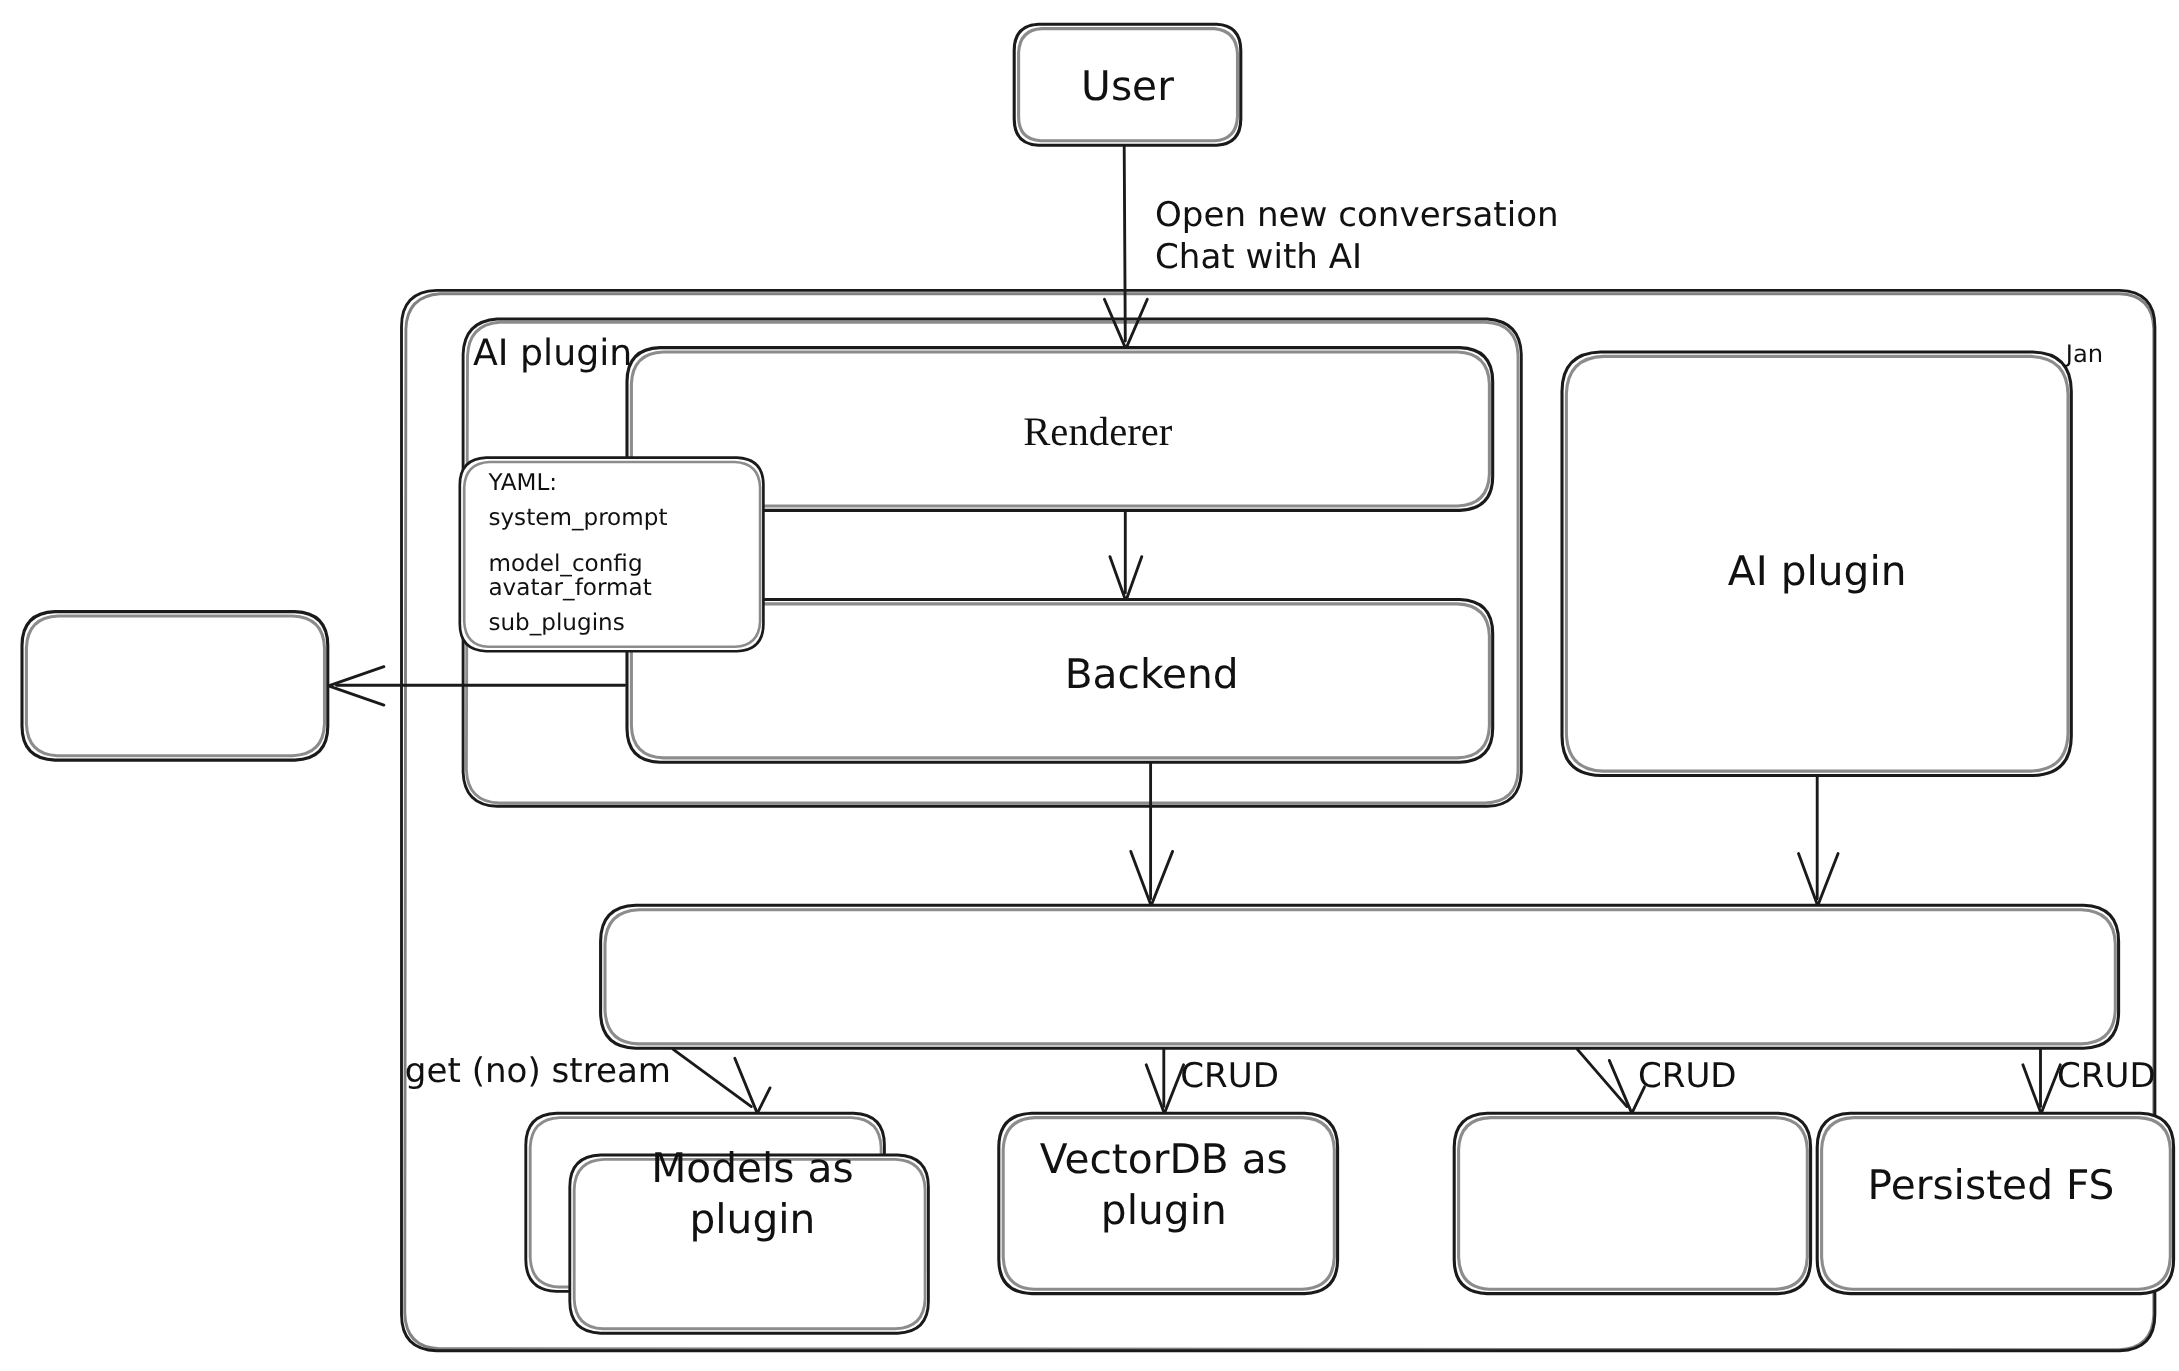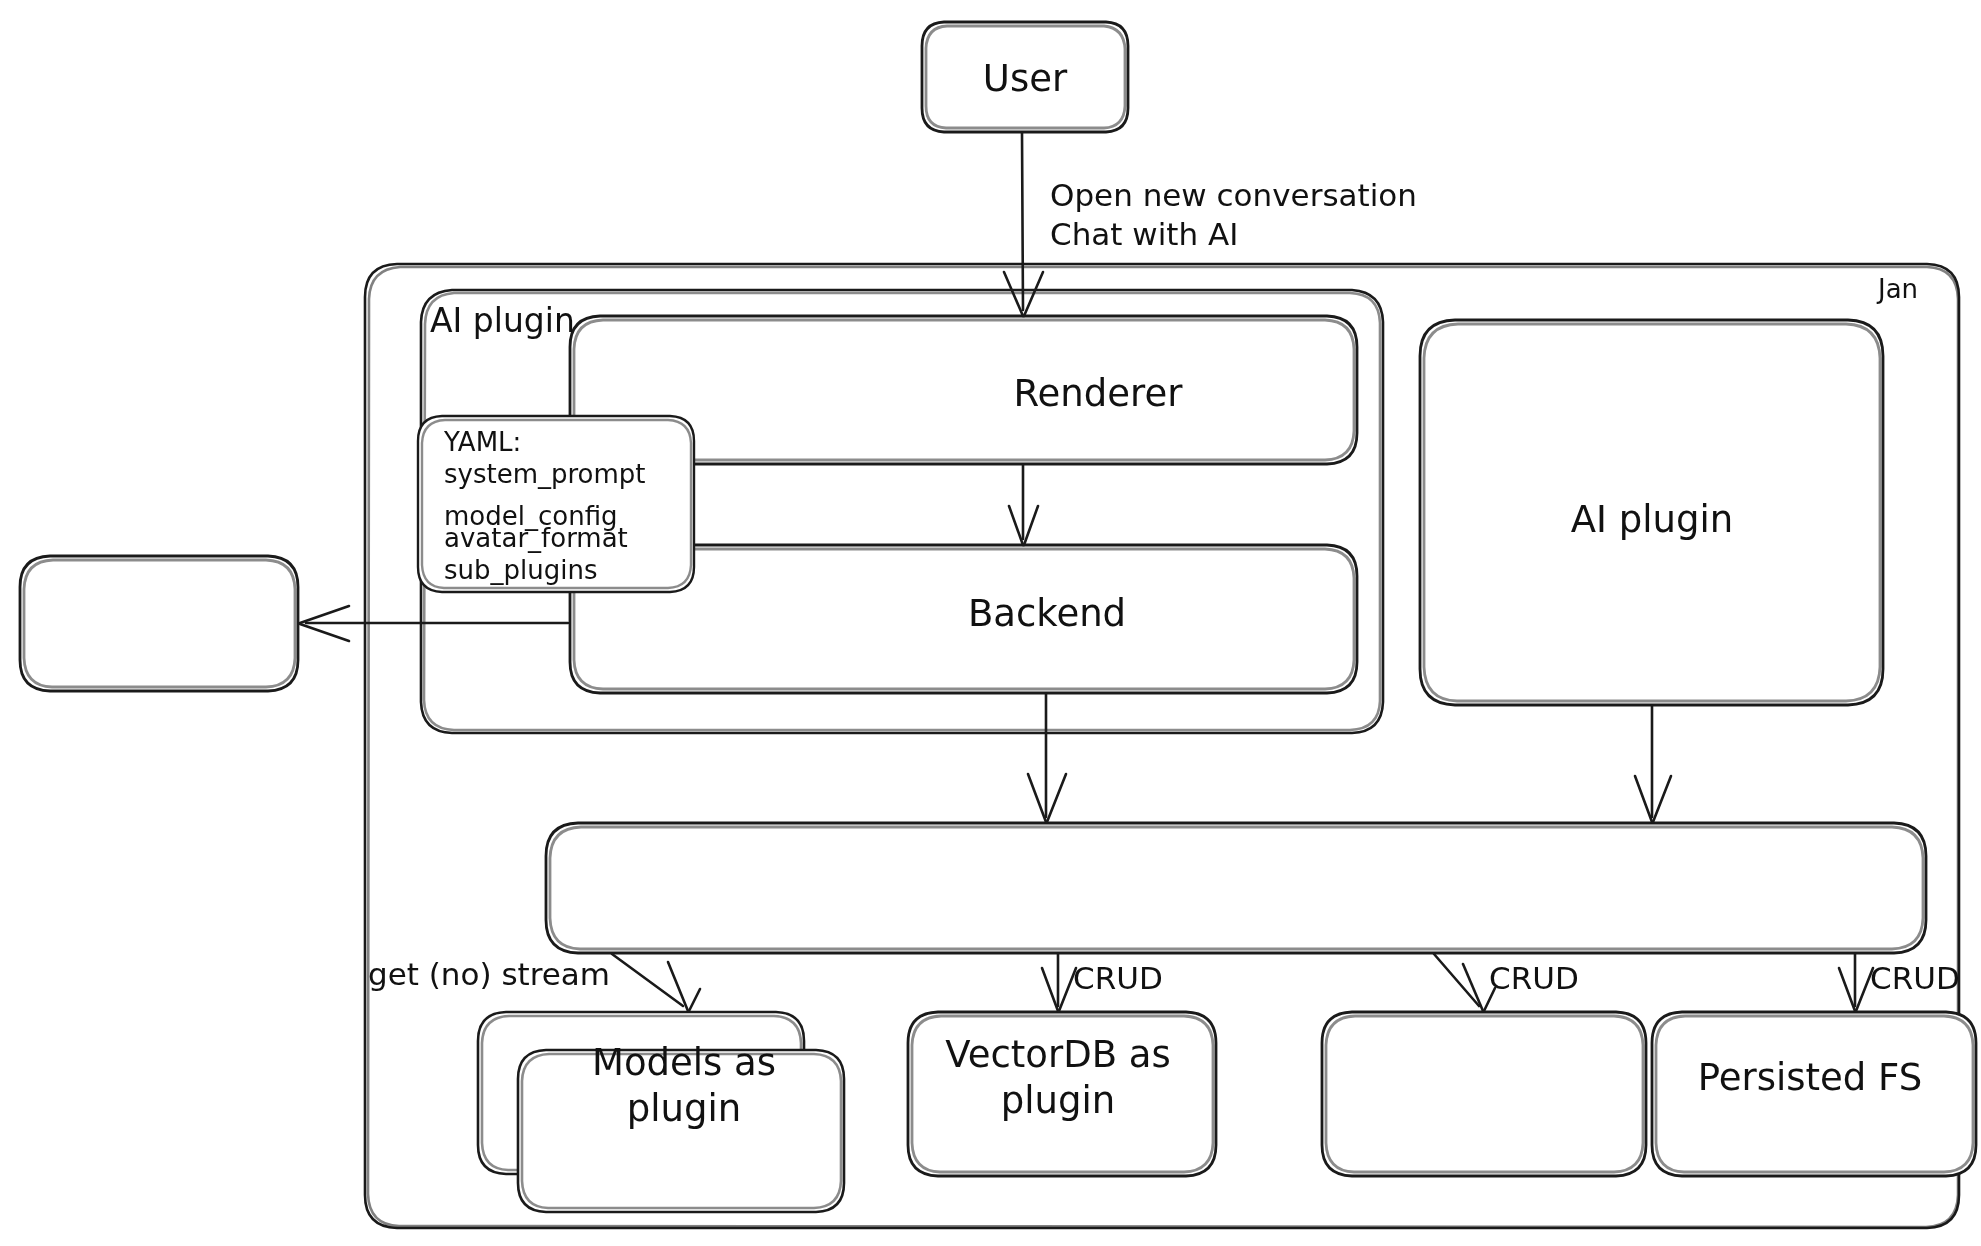--- a/index.html
+++ b/index.html
@@ -7,22 +7,22 @@
        font-family:"DejaVu Sans",sans-serif;}
   #stage{position:relative;width:1981px;height:1246px;background:#fff;}
   svg#canvas{position:absolute;left:0;top:0;width:1981px;height:1246px;}
   .lbl{position:absolute;color:#111111;white-space:pre;line-height:1.25;
        font-family:"DejaVu Sans",sans-serif;}
   .ctr{transform:translate(-50%,-50%);text-align:center;}
   .node-text{font-size:37px;}
   .node-text-2{font-size:37px;}
   .container-text{font-size:33px;}
   .edge-text{font-size:31px;}
-  .yaml-text{font-size:26px;line-height:1.42;}
-  .jan-text{font-size:26px;}
+  .yaml-text{font-size:21px;line-height:1.42;}
+  .jan-text{font-size:22px;margin-top:36px;}
 </style>
 </head>
 <body>
 
 <div id="stage">
 
   <svg id="canvas" viewBox="0 0 1981 1246">
     <defs>
       <g id="noop"></g>
     </defs>
@@ -155,21 +155,21 @@
 
     </g>
   </svg>
 
   <div class="lbl jan-text" style="left:1878px; top:273px;">Jan</div>
 
   <div class="lbl container-text" style="left:430px; top:300px;">AI plugin</div>
 
   <div class="lbl node-text ctr" style="left:1025px; top:79px;">User</div>
 
-  <div class="lbl node-text ctr" style="left:1098px; top:394px;">Renderer</div>
+  <div class="lbl node-text ctr" style="left:998px; top:394px;font-family:Liberation Serif, serif;">Renderer</div>
 
   <div class="lbl node-text ctr" style="left:1047px; top:614px;">Backend</div>
 
   <div class="lbl node-text ctr" style="left:1652px; top:520px;">AI plugin</div>
 
 
 
   <div class="lbl node-text-2 ctr" style="left:684px; top:1086px;">Models as
 plugin</div>
 

